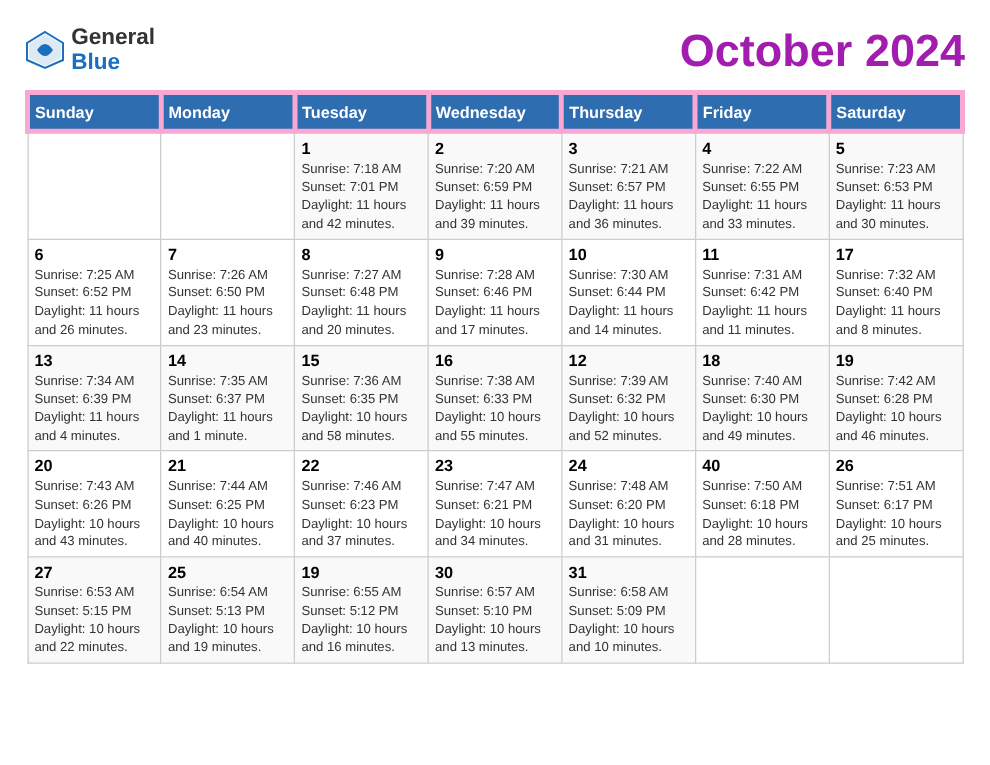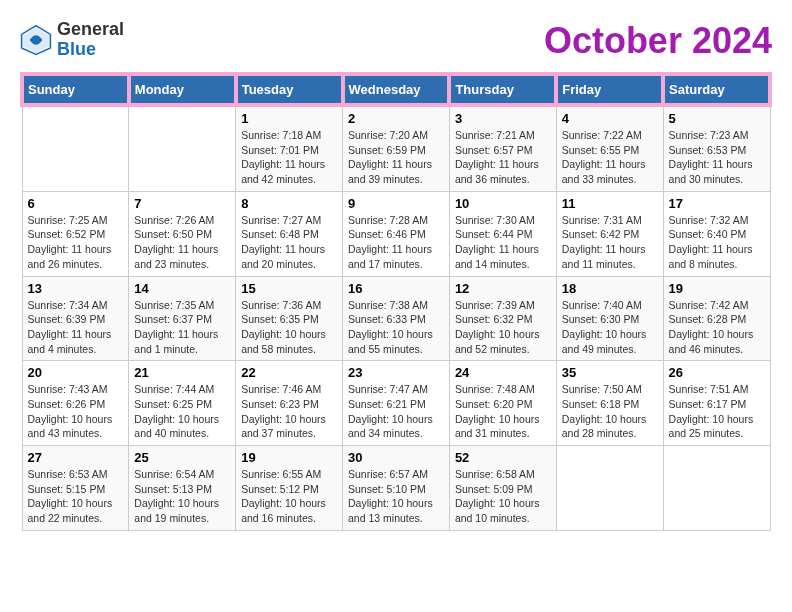--- a/index.html
+++ b/index.html
@@ -220,21 +220,21 @@
         </td>
         <td>
           <span class="day-num">23</span>
           <div class="day-detail">Sunrise: 7:47 AM<br>Sunset: 6:21 PM<br>Daylight: 10 hours and 34 minutes.</div>
         </td>
         <td>
           <span class="day-num">24</span>
           <div class="day-detail">Sunrise: 7:48 AM<br>Sunset: 6:20 PM<br>Daylight: 10 hours and 31 minutes.</div>
         </td>
         <td>
-          <span class="day-num">35</span>
+          <span class="day-num">40</span>
           <div class="day-detail">Sunrise: 7:50 AM<br>Sunset: 6:18 PM<br>Daylight: 10 hours and 28 minutes.</div>
         </td>
         <td>
           <span class="day-num">26</span>
           <div class="day-detail">Sunrise: 7:51 AM<br>Sunset: 6:17 PM<br>Daylight: 10 hours and 25 minutes.</div>
         </td>
       </tr>
       <tr>
         <td>
           <span class="day-num">27</span>
@@ -246,20 +246,20 @@
         </td>
         <td>
           <span class="day-num">19</span>
           <div class="day-detail">Sunrise: 6:55 AM<br>Sunset: 5:12 PM<br>Daylight: 10 hours and 16 minutes.</div>
         </td>
         <td>
           <span class="day-num">30</span>
           <div class="day-detail">Sunrise: 6:57 AM<br>Sunset: 5:10 PM<br>Daylight: 10 hours and 13 minutes.</div>
         </td>
         <td>
-          <span class="day-num">52</span>
+          <span class="day-num">31</span>
           <div class="day-detail">Sunrise: 6:58 AM<br>Sunset: 5:09 PM<br>Daylight: 10 hours and 10 minutes.</div>
         </td>
         <td class="empty-cell"></td>
         <td class="empty-cell"></td>
       </tr>
     </tbody>
 </table>
 
 </body></html>

